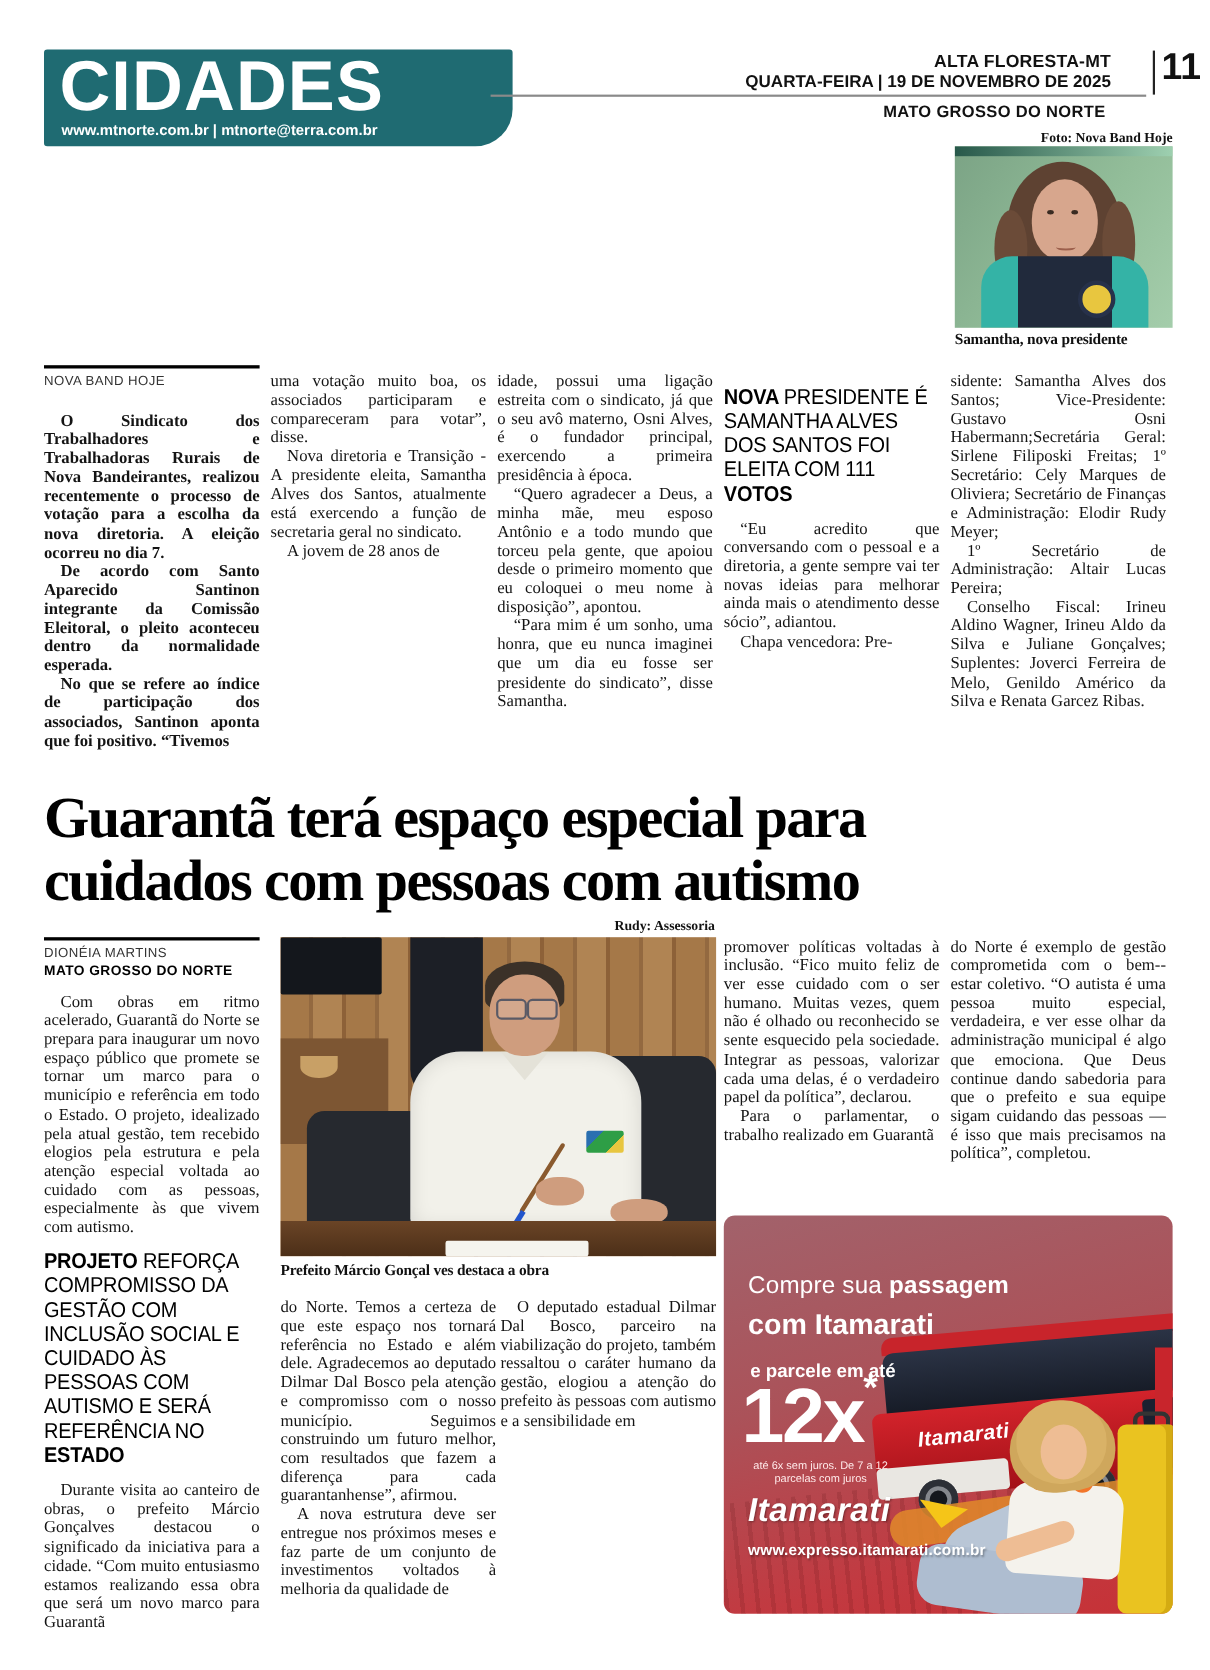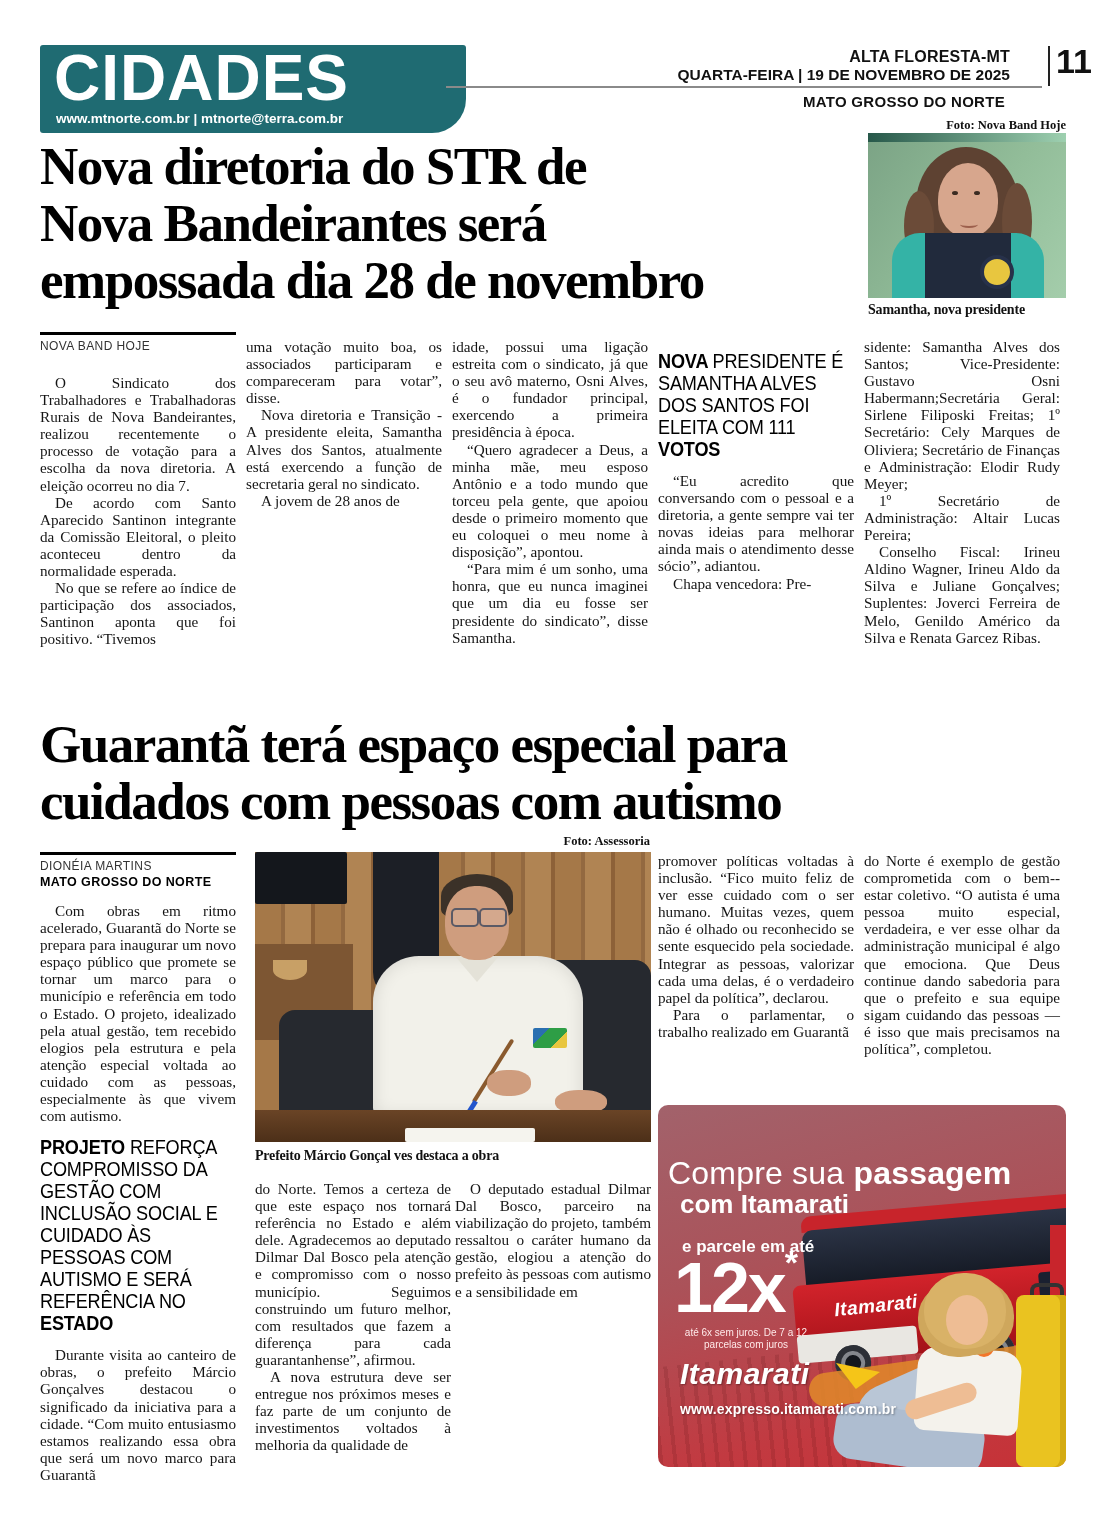--- a/index.html
+++ b/index.html
@@ -85,21 +85,21 @@
   .p2-pentip{left:214px;top:248px;width:5px;height:16px;background:#2255cc;transform:rotate(32deg);}
   .p2-desk{left:0;top:258px;width:396px;height:32px;background:linear-gradient(180deg,#6a4426,#4c2f18);}
   .p2-paper{left:150px;top:276px;width:130px;height:14px;background:#f5f4ee;border-radius:2px;}
 
   
   .ad{left:658px;top:1105px;width:408px;height:362px;border-radius:10px;overflow:hidden;
       background:linear-gradient(165deg,#a2626b 0%,#ab5259 40%,#c23a41 78%,#c63136 100%);
       font-family:"Liberation Sans",sans-serif;color:#fff;}
   .ad-rows{left:-30px;top:250px;width:300px;height:140px;opacity:.25;transform:rotate(-6deg);
       background:repeating-linear-gradient(90deg,rgba(60,0,0,.5) 0 4px,transparent 4px 14px);}
-  .ad-h1{left:10px;top:50px;font-size:32px;font-weight:400;letter-spacing:.2px;}
+  .ad-h1{left:22px;top:50px;font-size:22px;font-weight:400;letter-spacing:.2px;}
   .ad-h1 b{font-weight:700;}
   .ad-h2{left:22px;top:84px;font-size:26px;font-weight:700;}
   .ad-parcele{left:24px;top:132px;font-size:17px;font-weight:700;}
   .ad-12x{left:16px;top:138px;font-size:70px;font-weight:700;letter-spacing:-2px;}
   .ad-star{font-size:34px;vertical-align:38px;font-weight:700;}
   .ad-fine{left:8px;top:222px;width:160px;font-size:10px;line-height:12px;text-align:center;
            color:#ffe9e9;font-weight:400;}
   .ad-bus{left:120px;top:100px;width:330px;height:190px;transform:rotate(-5deg);}
   .bus-roof{left:30px;top:0;width:300px;height:16px;background:#c8242b;border-radius:10px 14px 0 0;}
   .bus-win{left:30px;top:14px;width:300px;height:56px;background:linear-gradient(180deg,#2b3345,#161b26);
@@ -147,43 +147,38 @@
     <div class="urls">www.mtnorte.com.br | mtnorte@terra.com.br</div>
   </div>
   <div class="abs hdr-rule"></div>
   <div class="abs hdr-city">ALTA FLORESTA-MT</div>
   <div class="abs hdr-date">QUARTA-FEIRA | 19 DE NOVEMBRO DE 2025</div>
   <div class="abs hdr-pgdiv"></div>
   <div class="abs hdr-pgnum">11</div>
   <div class="abs hdr-edition">MATO GROSSO DO NORTE</div>
   <div class="abs credit" style="left:868px;top:118px;width:198px;text-align:right;">Foto: Nova Band Hoje</div>
 
-  <div class="abs headline" style="left:40px;top:138px;width:830px;">
-    <div>Nova diretoria do STR de</div>
-    <div>Nova Bandeirantes será</div>
-    <div>empossada dia 28 de novembro</div>
-  </div>
 
   <div class="abs photo1">
     <div class="abs p1-strip"></div>
     <div class="abs p1-hair"></div>
     <div class="abs p1-hair2"></div>
     <div class="abs p1-hair3"></div>
     <div class="abs p1-face"></div>
     <div class="abs p1-eye" style="left:84px;top:58px;"></div>
     <div class="abs p1-eye" style="left:106px;top:58px;"></div>
     <div class="abs p1-mouth"></div>
     <div class="abs p1-jersey"></div>
     <div class="abs p1-badge"></div>
   </div>
   <div class="abs caption" style="left:868px;top:302px;width:198px;">Samantha, nova presidente</div>
 
   <div class="abs byline" style="left:40px;top:332px;">NOVA BAND HOJE</div>
 
-  <div class="abs col" style="left:40px;top:374px;">
+  <div class="abs col" style="left:40px;top:374px;font-weight:bold;">
     <p>O Sindicato dos Trabalhadores e Trabalhadoras Rurais de Nova Bandeirantes, realizou recentemente o processo de votação para a escolha da nova diretoria. A eleição ocorreu no dia 7.</p>
     <p>De acordo com Santo Aparecido Santinon integrante da Comissão Eleitoral, o pleito aconteceu dentro da normalidade esperada.</p>
     <p>No que se refere ao índice de participação dos associados, Santinon aponta que foi positivo. “Tivemos</p>
   </div>
 
   <div class="abs col" style="left:246px;top:338px;">
     <p class="noind">uma votação muito boa, os associados participaram e compareceram para votar”, disse.</p>
     <p>Nova diretoria e Transição -A presidente eleita, Samantha Alves dos Santos, atualmente está exercendo a função de secretaria geral no sindicato.</p>
     <p>A jovem de 28 anos de</p>
   </div>
@@ -205,21 +200,21 @@
   <div class="abs col" style="left:864px;top:338px;">
     <p class="noind">sidente: Samantha Alves dos Santos; Vice-Presidente: Gustavo Osni Habermann;Secretária Geral: Sirlene Filiposki Freitas; 1º Secretário: Cely Marques de Oliviera; Secretário de Finanças e Administração: Elodir Rudy Meyer;</p>
     <p>1º Secretário de Administração: Altair Lucas Pereira;</p>
     <p>Conselho Fiscal: Irineu Aldino Wagner, Irineu Aldo da Silva e Juliane Gonçalves; Suplentes: Joverci Ferreira de Melo, Genildo Américo da Silva e Renata Garcez Ribas.</p>
   </div>
 
   <div class="abs headline" style="left:40px;top:716px;width:990px;">
     <div>Guarantã terá espaço especial para</div>
     <div>cuidados com pessoas com autismo</div>
   </div>
-  <div class="abs credit" style="left:450px;top:834px;width:200px;text-align:right;">Foto: Assessoria</div>
+  <div class="abs credit" style="left:450px;top:834px;width:200px;text-align:right;">Rudy: Assessoria</div>
 
   <div class="abs byline" style="left:40px;top:852px;">
     <div>DIONÉIA MARTINS</div>
     <div class="paper">MATO GROSSO DO NORTE</div>
   </div>
 
   <div class="abs col" style="left:40px;top:902px;">
     <p>Com obras em ritmo acelerado, Guarantã do Norte se prepara para inaugurar um novo espaço público que promete se tornar um marco para o município e referência em todo o Estado. O projeto, idealizado pela atual gestão, tem recebido elogios pela estrutura e pela atenção especial voltada ao cuidado com as pessoas, especialmente às que vivem com autismo.</p>
     <div class="pullquote">
       <span class="pq-lead">PROJETO </span><span>REFORÇA COMPROMISSO DA GESTÃO COM INCLUSÃO SOCIAL E CUIDADO ÀS PESSOAS COM AUTISMO E SERÁ REFERÊNCIA NO </span><span class="pq-tail">ESTADO</span>

